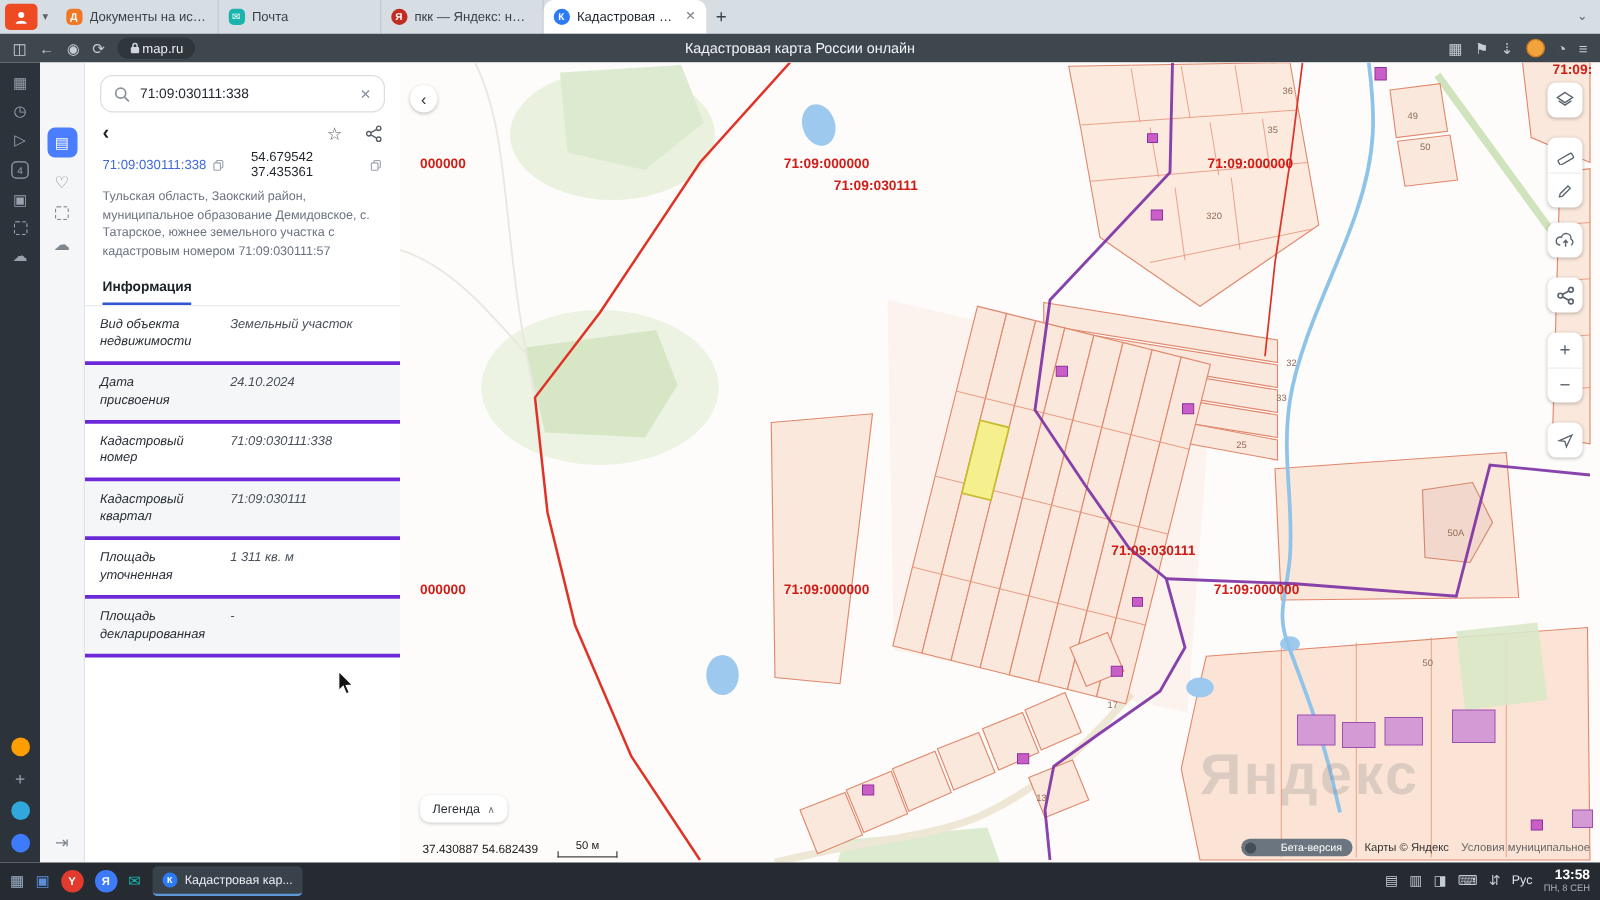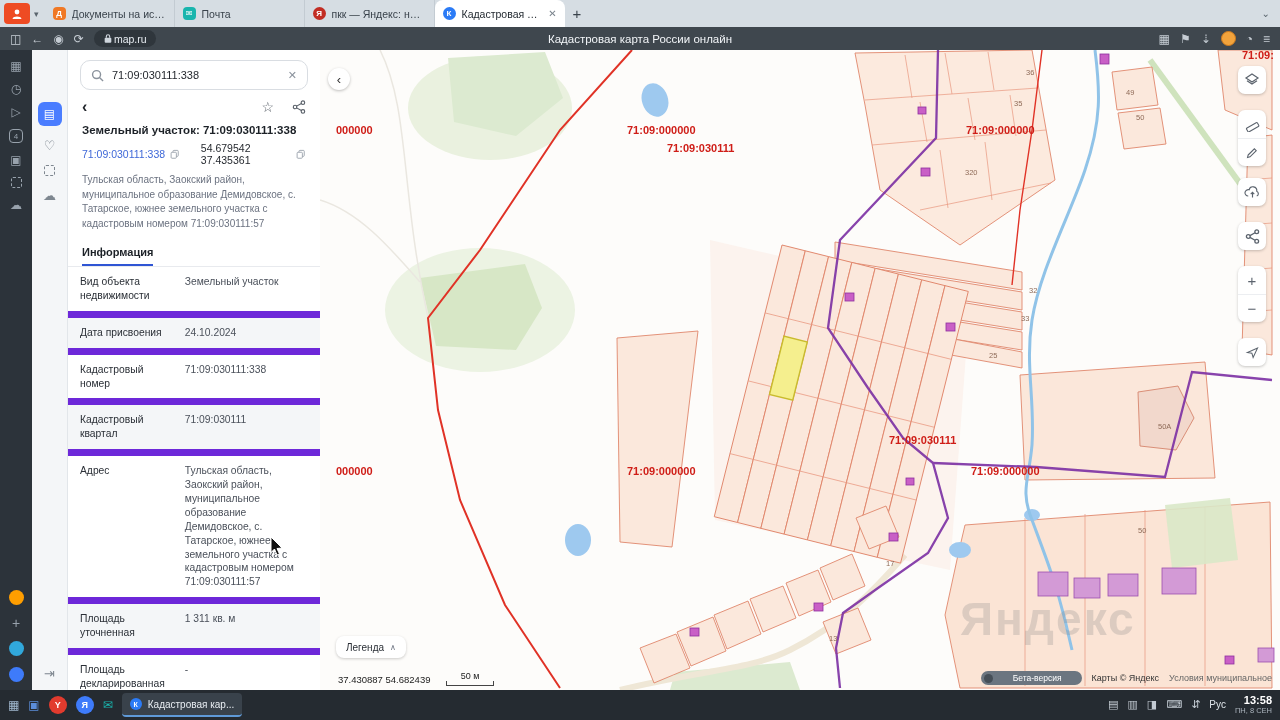--- a/index.html
+++ b/index.html
@@ -56,42 +56,42 @@
   .actions .st { font-size:14px; color:#596069; line-height:1; }
   .obj-title { padding:7px 14px 3px; font-size:11.5px; font-weight:700; color:#1c2127; }
   .ids { display:flex; align-items:center; gap:5px; padding:3px 14px 0; font-size:10.5px; }
   .ids .lnk { color:#3f68d8; }
   .ids .crd { color:#1f2329; margin-left:16px; }
   .loc { padding:7px 14px 2px; font-size:10px; color:#6b7280; line-height:1.45; }
   .tabrow { padding:9px 14px 0; border-bottom:1px solid #e8eaee; }
   .ptab { display:inline-block; padding-bottom:6px; border-bottom:2.5px solid #2f55d4; font-size:11px; font-weight:700; color:#1c2127; }
   table.info { width:100%; border-collapse:collapse; font-size:10.3px; }
   table.info tr:nth-child(even) { background:#f4f6f8; }
-  table.info td { padding:8px 8px 8px 12px; vertical-align:top; line-height:1.35; border-bottom:7px solid #6d28d9; }
+  table.info td { padding:8px 8px 8px 12px; vertical-align:top; line-height:1.35; border-bottom:3px solid #6d28d9;font-style:italic; }
   td.lbl { width:94px; color:#2a2f36; padding-right:2px; }
   td.val { color:#4a505a; }
 
   
   #map { position:relative; flex:1; background:#fdfcfa; overflow:hidden; }
   #mapsvg { position:absolute; left:0; top:0; }
   #mapsvg text { font-family:"Liberation Sans","DejaVu Sans",sans-serif; }
   .qlabel { font-size:11px; font-weight:700; fill:#cf1d17; }
   .pnum { font-size:7.5px; fill:#8f6b58; }
   .collapse-btn { position:absolute; left:8px; top:18px; width:22px; height:22px; background:#fff; border-radius:50%; box-shadow:0 1px 3px rgba(0,0,0,.25); display:flex; align-items:center; justify-content:center; font-size:13px; color:#333; }
   .mapbtn { position:absolute; right:14px; width:28px; height:28px; background:#fff; border-radius:7px; box-shadow:0 1px 3px rgba(0,0,0,.22); display:flex; align-items:center; justify-content:center; color:#5b636d; }
   .mapgroup { position:absolute; right:14px; width:28px; background:#fff; border-radius:7px; box-shadow:0 1px 3px rgba(0,0,0,.22); display:flex; flex-direction:column; }
   .mapgroup .cell { width:28px; height:28px; display:flex; align-items:center; justify-content:center; color:#5b636d; }
   .mapgroup .cell + .cell { border-top:1px solid #eceef1; }
   .legend-pill { position:absolute; left:16px; bottom:32px; height:22px; background:#fff; border-radius:8px; box-shadow:0 1px 3px rgba(0,0,0,.2); display:flex; align-items:center; gap:6px; padding:0 10px; font-size:10px; color:#2a2f36; }
   .coords-ro { position:absolute; left:18px; bottom:5px; font-size:9.5px; color:#222; }
   .scalebox { position:absolute; left:126px; bottom:4px; width:48px; text-align:center; }
   .scalebox .lab { font-size:9px; color:#222; }
   .scalebox .bar { height:5px; border-left:1px solid #444; border-right:1px solid #444; border-bottom:1px solid #444; }
   .map-footer-right { position:absolute; right:8px; bottom:5px; display:flex; align-items:center; gap:10px; }
-  .beta { height:14px; background:#6b7580; color:#fff; font-size:8.5px; border-radius:8px; display:flex; align-items:center; gap:20px; padding:0 20px 0 3px; }
+  .beta { height:14px; background:#6b7580; color:#fff; font-size:8.5px; border-radius:8px; display:flex; align-items:center; gap:20px; padding:0 8px 0 3px; }
   .beta .i { width:9px; height:9px; border-radius:50%; background:#454e57; }
   .cpy { font-size:9px; color:#333; }
   .terms { font-size:9px; color:#666; }
   .watermark { position:absolute; left:640px; top:542px; font-size:46px; font-weight:700; color:rgba(140,140,140,.28); letter-spacing:2px; pointer-events:none; }
 
   
   #taskbar { position:absolute; left:0; top:690px; width:1280px; height:30px; background:#252b31; display:flex; align-items:center; gap:9px; padding:0 8px; }
   .tkico { font-size:12px; color:#9fb6cc; line-height:1; }
   .tkcircle { width:18px; height:18px; border-radius:50%; display:flex; align-items:center; justify-content:center; color:#fff; font-size:9px; font-weight:700; }
   .winbtn { height:24px; background:#39424b; border-radius:4px; display:flex; align-items:center; gap:6px; padding:0 8px; max-width:140px; border-bottom:2px solid #5f9ad8; }
@@ -202,21 +202,20 @@
         <span class="sp"></span>
         <span class="st">☆</span>
         <svg width="14" height="14" viewBox="0 0 16 16">
             <circle cx="12.5" cy="3" r="2" fill="none" stroke="#596069" stroke-width="1.3"></circle>
             <circle cx="3.5" cy="8" r="2" fill="none" stroke="#596069" stroke-width="1.3"></circle>
             <circle cx="12.5" cy="13" r="2" fill="none" stroke="#596069" stroke-width="1.3"></circle>
             <line x1="5.3" y1="7" x2="10.7" y2="4" stroke="#596069" stroke-width="1.3"></line>
             <line x1="5.3" y1="9" x2="10.7" y2="12" stroke="#596069" stroke-width="1.3"></line>
           </svg>
       </div>
-      <div class="obj-title">Земельный участок: 71:09:030111:338</div>
       <div class="ids">
         <span class="lnk">71:09:030111:338</span>
         <svg width="11" height="11" viewBox="0 0 13 13">
             <rect x="4" y="1" width="7" height="8" rx="1.2" fill="none" stroke="#9aa1ab" stroke-width="1.2"></rect>
             <rect x="1.5" y="3.5" width="7" height="8" rx="1.2" fill="#fff" stroke="#9aa1ab" stroke-width="1.2"></rect>
           </svg>
         <span class="crd">54.679542 37.435361</span>
         <svg width="11" height="11" viewBox="0 0 13 13">
             <rect x="4" y="1" width="7" height="8" rx="1.2" fill="none" stroke="#9aa1ab" stroke-width="1.2"></rect>
             <rect x="1.5" y="3.5" width="7" height="8" rx="1.2" fill="#fff" stroke="#9aa1ab" stroke-width="1.2"></rect>
@@ -236,24 +235,20 @@
               <td class="lbl">Дата присвоения</td>
               <td class="val">24.10.2024</td>
             </tr>
         <tr>
               <td class="lbl">Кадастровый номер</td>
               <td class="val">71:09:030111:338</td>
             </tr>
         <tr>
               <td class="lbl">Кадастровый квартал</td>
               <td class="val">71:09:030111</td>
-            </tr>
-        <tr>
-              <td class="lbl">Адрес</td>
-              <td class="val">Тульская область, Заокский район, муниципальное образование Демидовское, с. Татарское, южнее земельного участка с кадастровым номером 71:09:030111:57</td>
             </tr>
         <tr>
               <td class="lbl">Площадь уточненная</td>
               <td class="val">1 311 кв. м</td>
             </tr>
         <tr>
               <td class="lbl">Площадь декларированная</td>
               <td class="val">-</td>
             </tr>
 

